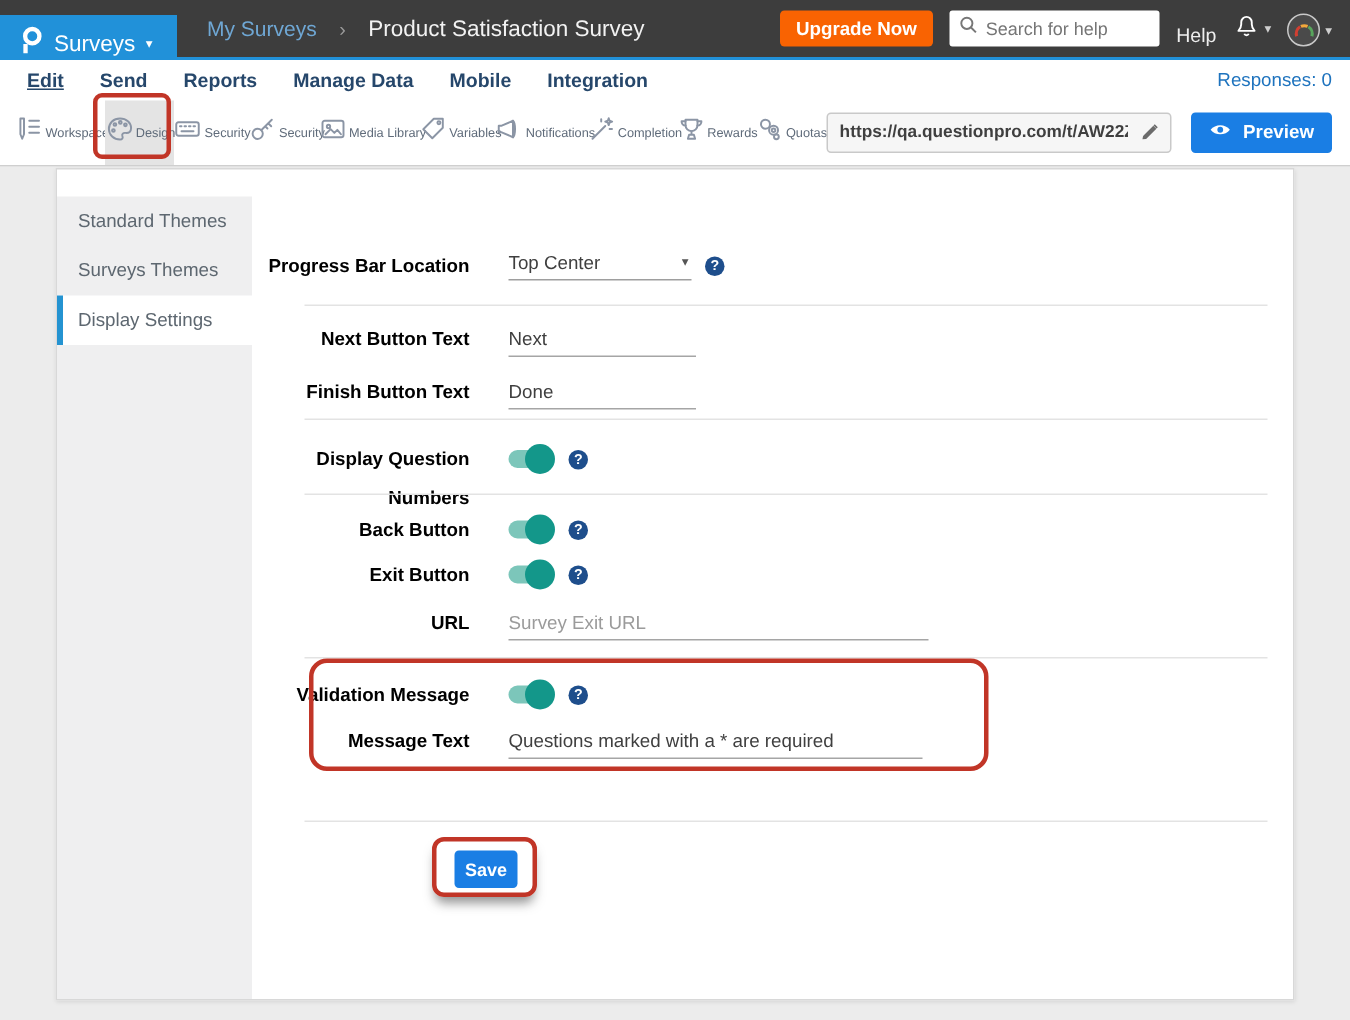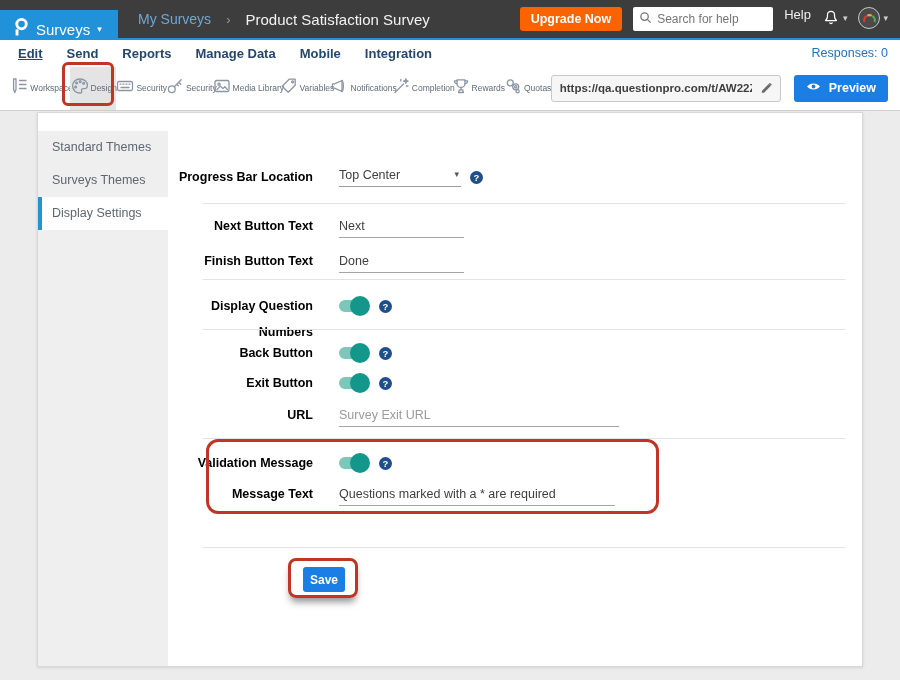--- a/index.html
+++ b/index.html
@@ -15,21 +15,21 @@
   .logo-block { width:118px; height:38px; background:#2191d9; display:flex; align-items:center; padding-left:12px; gap:7px; cursor:pointer;margin-top:20px; }
   .logo-block .brand { color:#fff; font-size:15px; }
   .caret { display:inline-block; font-size:9px; line-height:1; }
   .caret::after { content:"▾"; }
   .logo-block .caret { color:#fff; }
   .breadcrumb { display:flex; align-items:center; margin-left:20px; gap:15px; }
   .crumb-parent { color:#6fa7d4; font-size:14px; cursor:pointer; }
   .crumb-sep { color:#9a9a9a; font-size:13px; }
   .crumb-sep::after { content:"›"; }
   .crumb-current { color:#f2f2f2; font-size:15px; }
-  .header-right { margin-left:auto; display:flex; align-items:flex-start; gap:11px; padding-right:12px; }
+  .header-right { margin-left:auto; display:flex; align-items:flex-end; gap:11px; padding-right:12px; }
   .upgrade-btn { background:#f96302; color:#fff; border:none; border-radius:3px; height:24px; padding:0 11px; font-size:12.5px; font-weight:bold; font-family:inherit; cursor:pointer; }
   .search-box { width:140px; height:24px; background:#fff; border-radius:2px; display:flex; align-items:center; padding:0 6px; gap:5px; }
   .search-box input { border:none; outline:none; flex:1; font-size:12px; color:#444; font-family:inherit; width:100px; background:transparent; }
   .help-link { color:#eee; font-size:13px; cursor:pointer; }
   .icon-group { display:flex; align-items:center; gap:3px; cursor:pointer; }
   .icon-group .caret { color:#cfcfcf; }
   .avatar { width:22px; height:22px; border-radius:50%; background:#4a4a4a; border:1.5px solid #c9c9c9; display:flex; align-items:center; justify-content:center; }
   
   .nav-row { position:absolute; left:0; top:38px; width:900px; height:28px; background:#fff; border-top:2px solid #2191d9; display:flex; align-items:center; padding:0 12px 0 18px; gap:24px; }
   .nav-item { color:#26476b; font-size:13px; font-weight:bold; cursor:pointer; }

